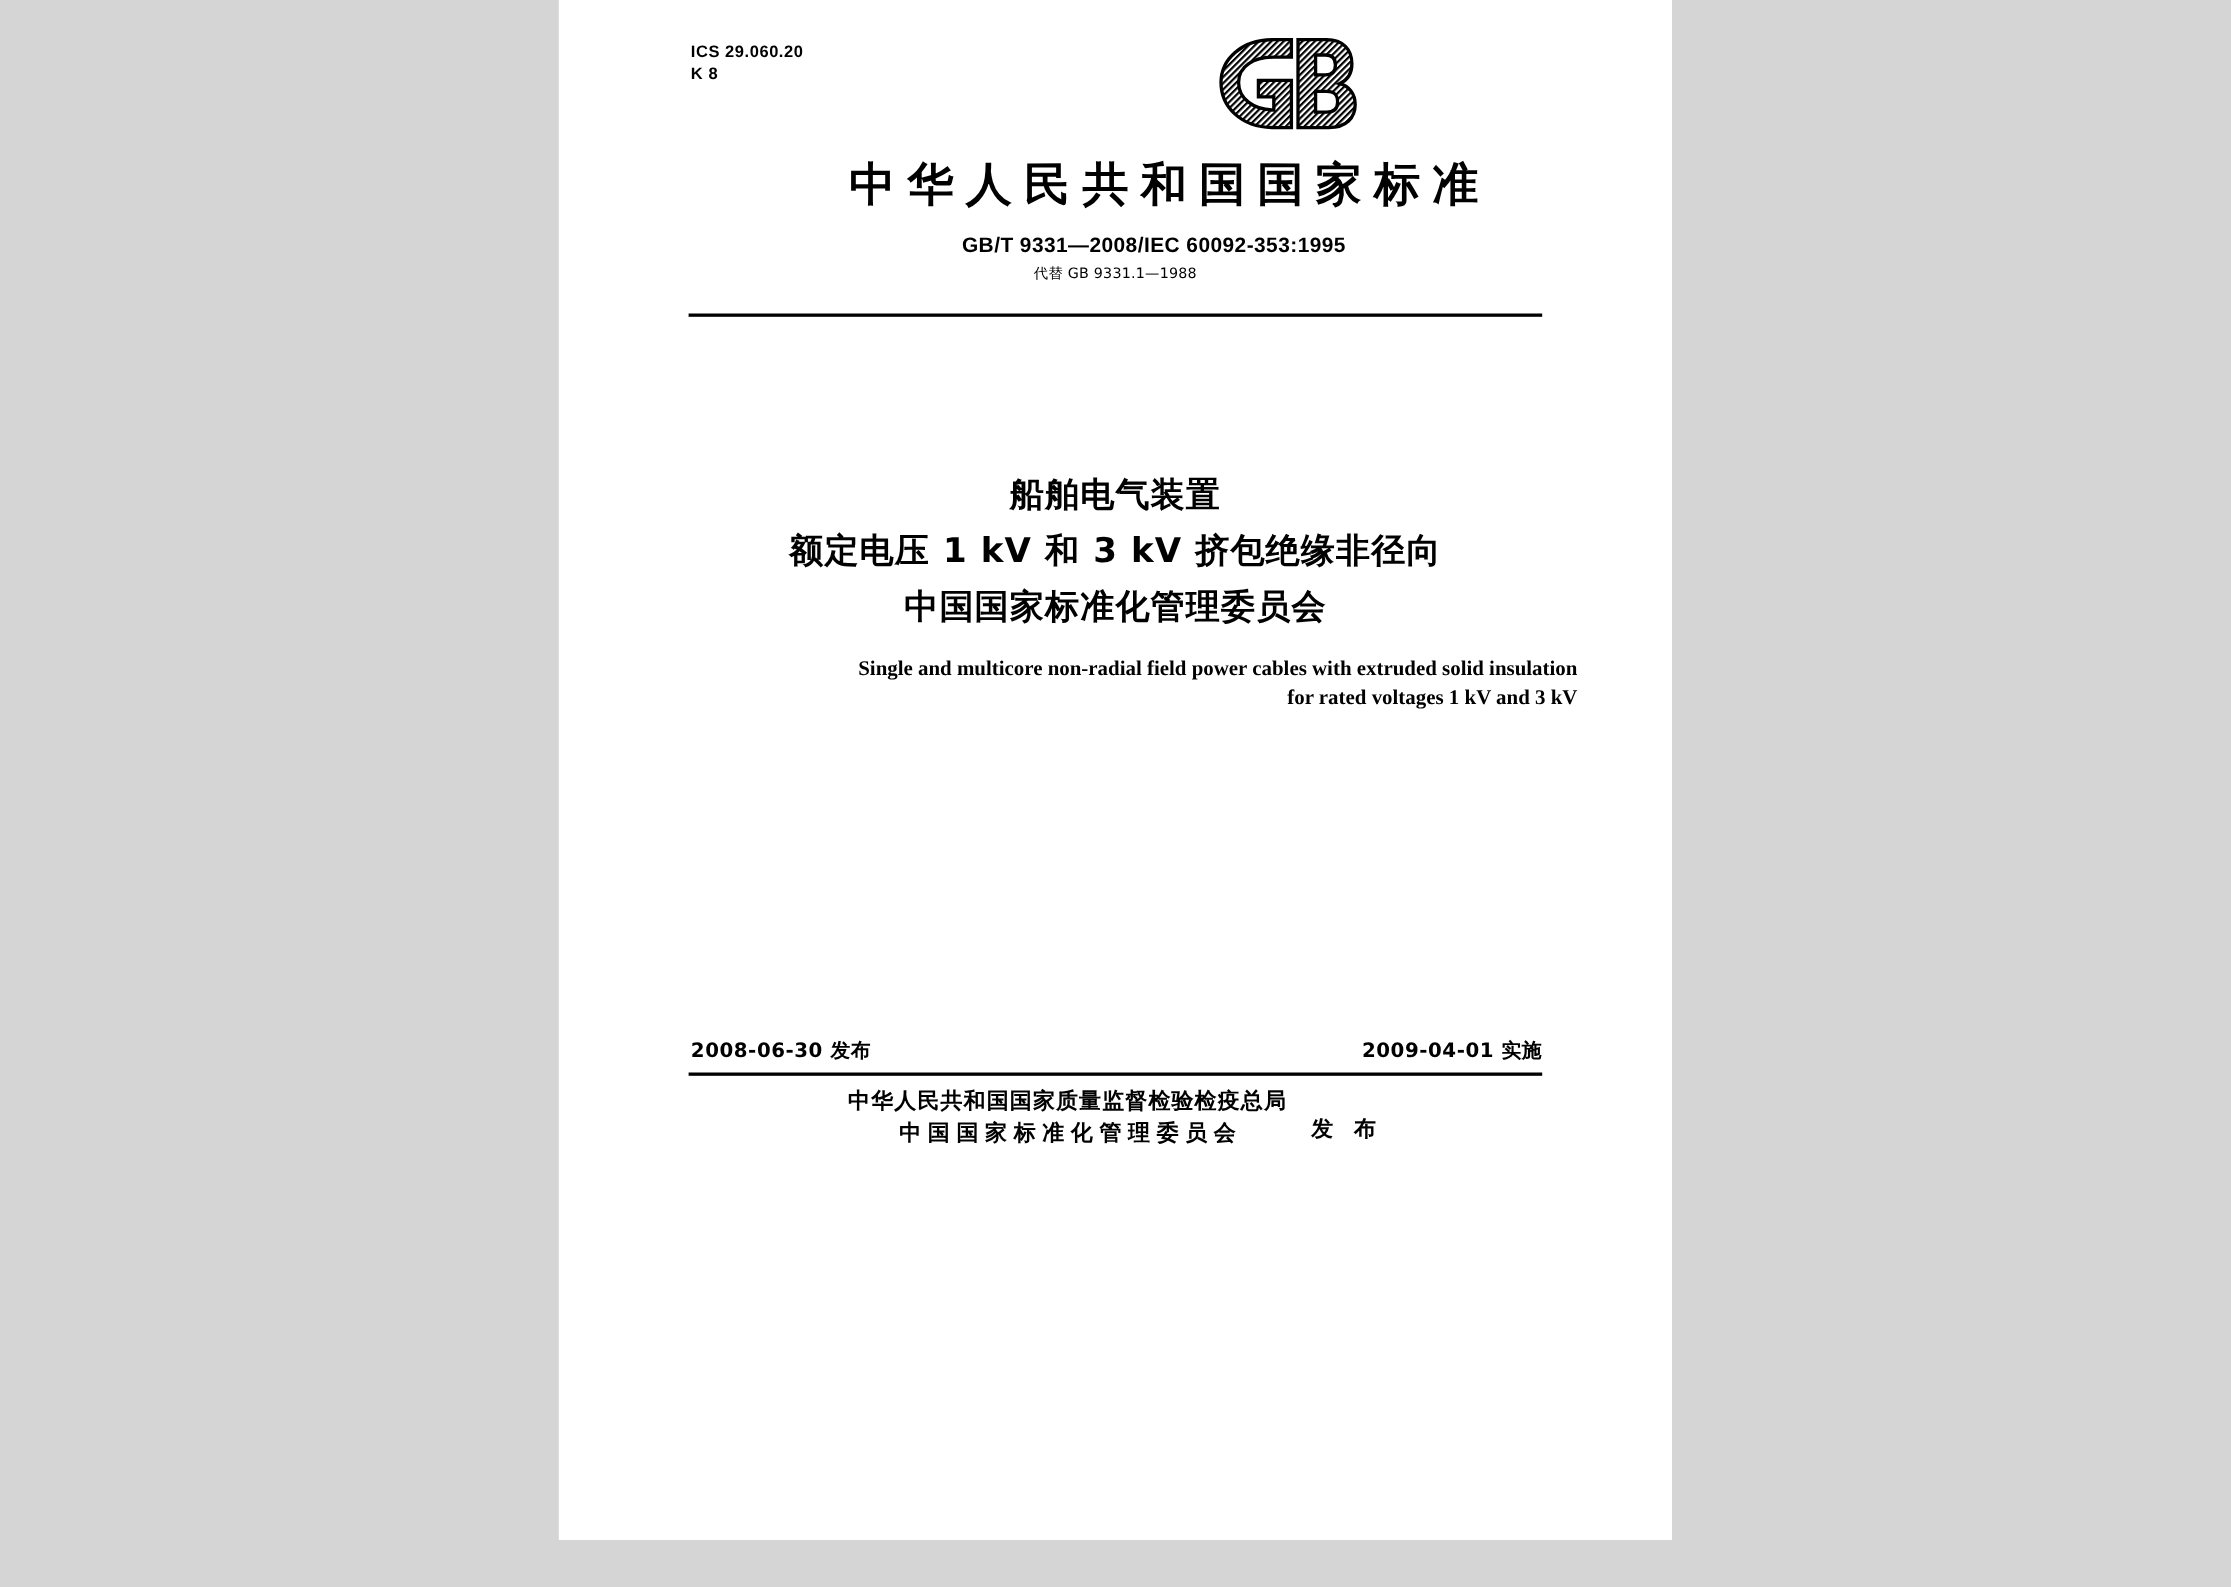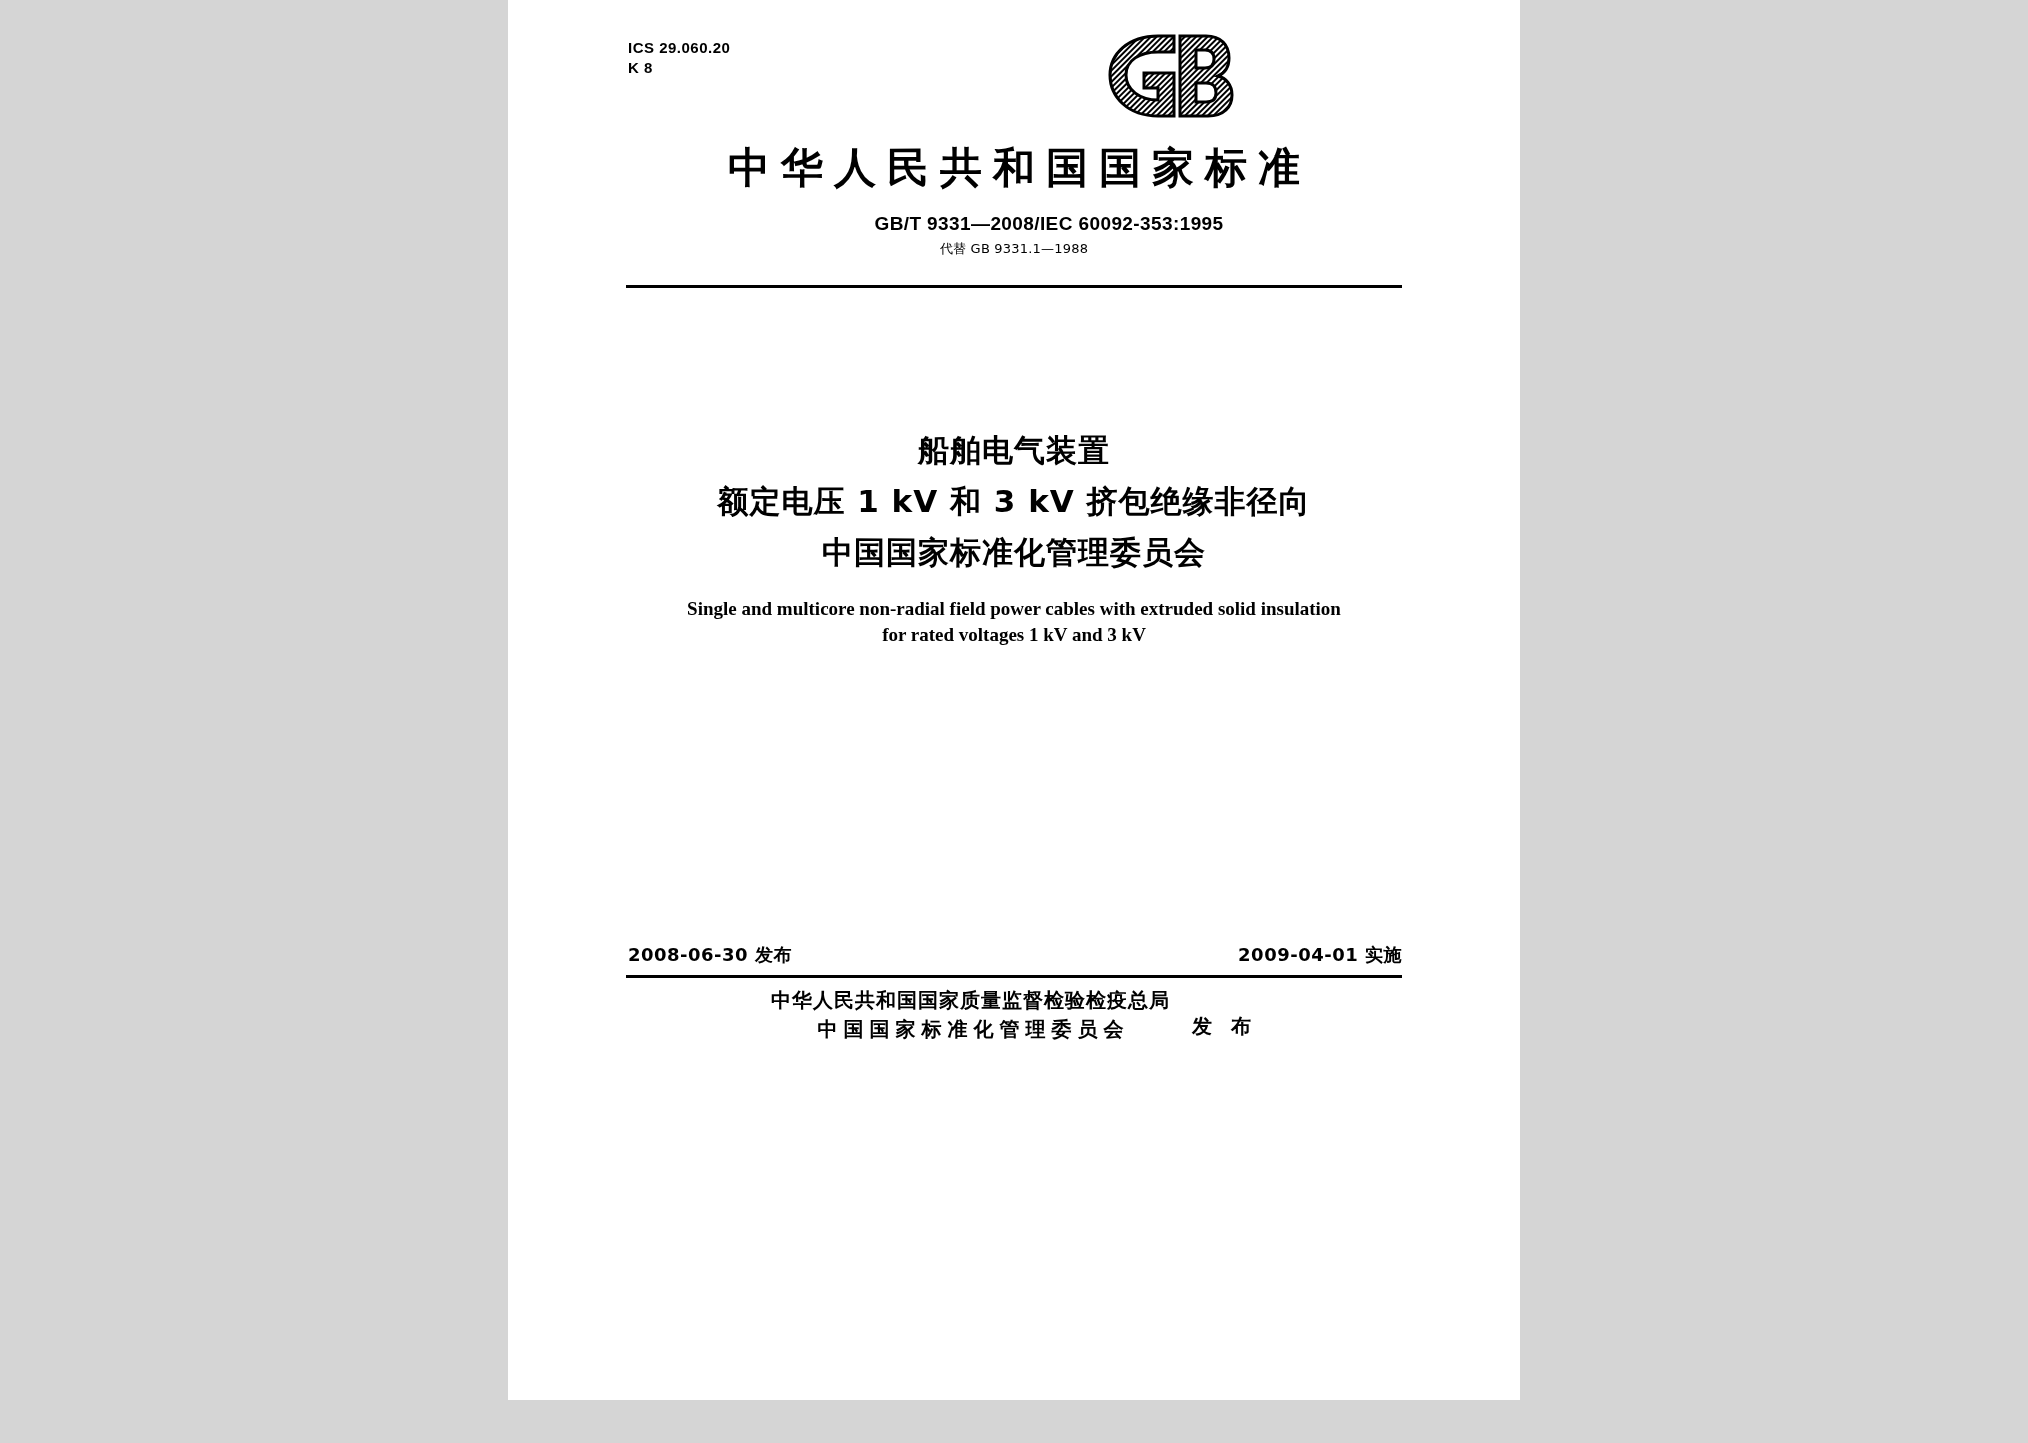--- a/index.html
+++ b/index.html
@@ -58,20 +58,21 @@
     left: 0;
     top: 140px;
     width: 1012px;
     text-align: center;
     font-family: "DejaVu Sans", sans-serif;
     font-weight: bold;
     font-size: 42px;
     letter-spacing: 11px;
     text-indent: 11px;
     color: #000;
+    padding-left: 44px;
   }
 
   
   .std-no {
     position: absolute;
     left: 0;
     top: 213px;
     width: 1012px;
     text-align: center;
     font-family: "Liberation Sans", sans-serif;
@@ -125,21 +126,21 @@
     font-size: 31px;
     line-height: 51px;
     letter-spacing: 1px;
   }
 
   .doc-title-en {
     position: absolute;
     left: 86px;
     top: 596px;
     width: 840px;
-    text-align: center;
+    text-align: right;
     font-family: "Liberation Serif", serif;
     font-weight: bold;
     font-size: 19px;
     line-height: 26px;
     color: #000;
   }
 
   .doc-equiv {
     position: absolute;
     left: 86px;

